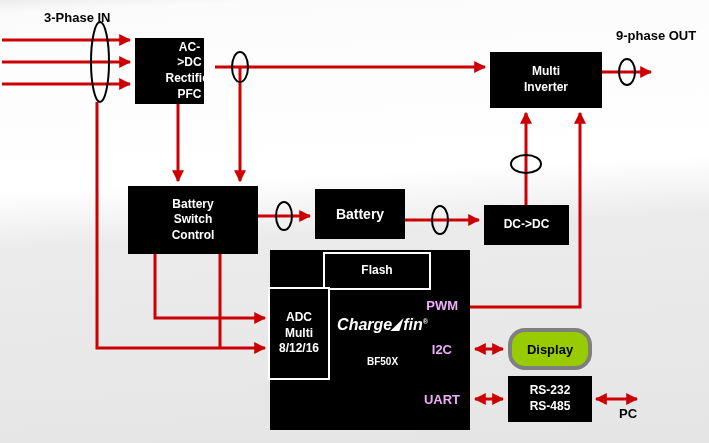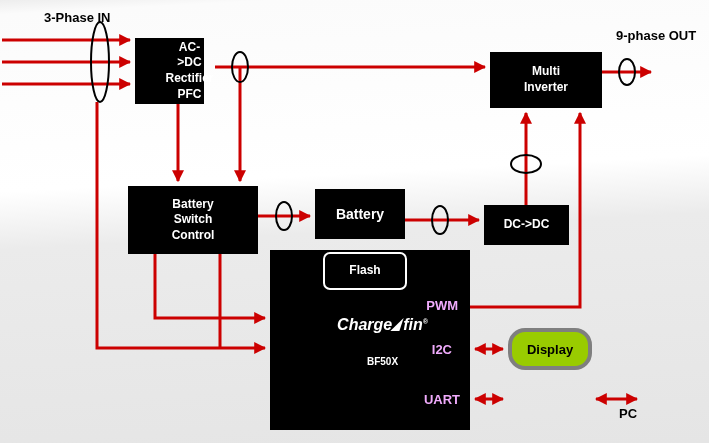--- a/index.html
+++ b/index.html
@@ -114,23 +114,32 @@
   <div class="proc" style="left:270px; top:250px; width:200px; height:180px;">
     <div class="logo" style="left:55px; top:66px; width:115px;">
       <span>Charge</span><span class="fin"></span><span>fin</span><sup>®</sup>
     </div>
     <div class="bfname" style="left:55px; top:106px; width:115px;">BF50X</div>
     <div class="port" style="right:12px; top:48px;">PWM</div>
     <div class="port" style="right:18px; top:92px;">I2C</div>
     <div class="port" style="right:10px; top:142px;">UART</div>
   </div>
 
-  <div class="blk bordered" style="left:323px; top:252px; width:84px; height:38px;border-radius:7px;">
+  <div class="blk bordered" style="left:323px; top:252px; width:108px; height:38px;">
     <div>Flash</div>
   </div>
 
+  <div class="blk bordered" style="left:268px; top:287px; width:62px; height:93px;">
+    <div>ADC</div>
+    <div>Multi</div>
+    <div>8/12/16</div>
+  </div>
 
   <div class="display-box" style="left:508px; top:328px; width:84px; height:42px;">
     <div>Display</div>
   </div>
 
+  <div class="blk" style="left:508px; top:376px; width:84px; height:46px;">
+    <div>RS-232</div>
+    <div>RS-485</div>
+  </div>
 
 </div>
 
 </body></html>

